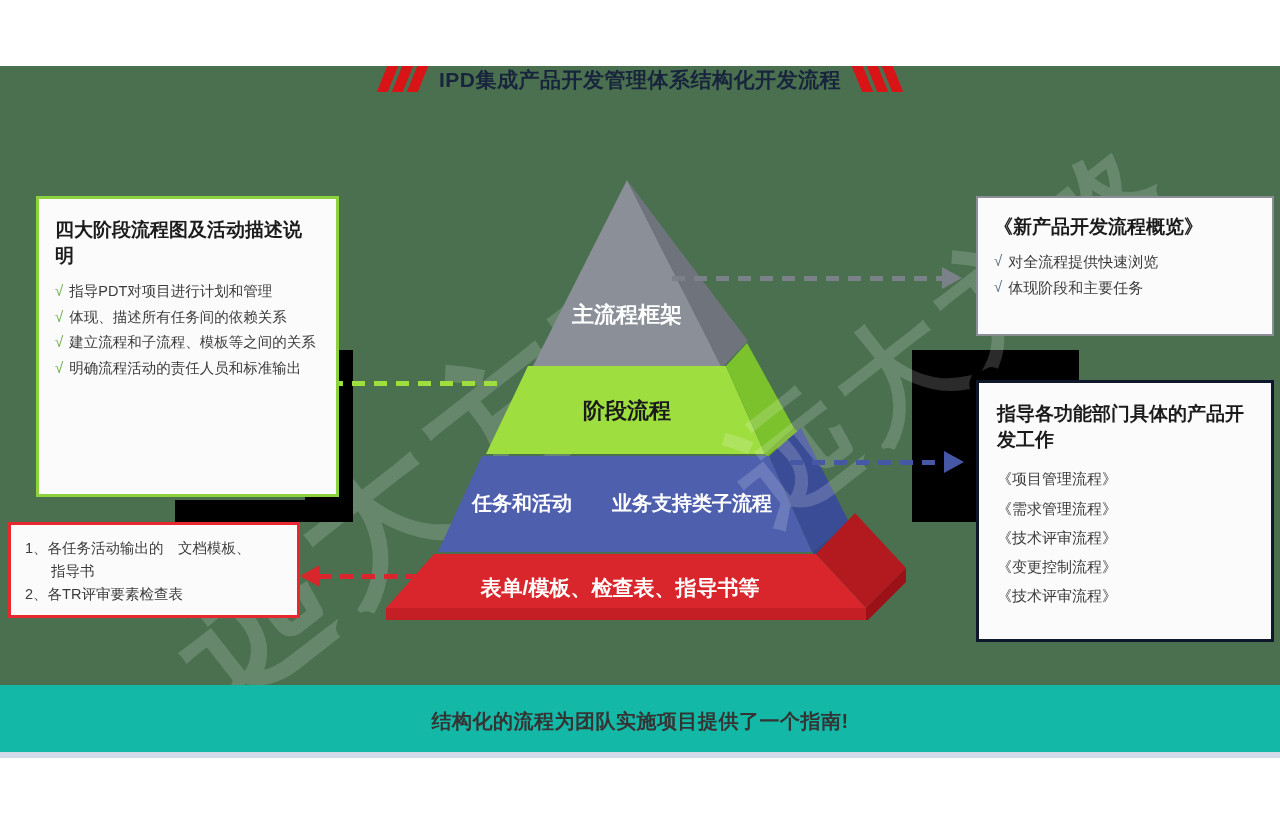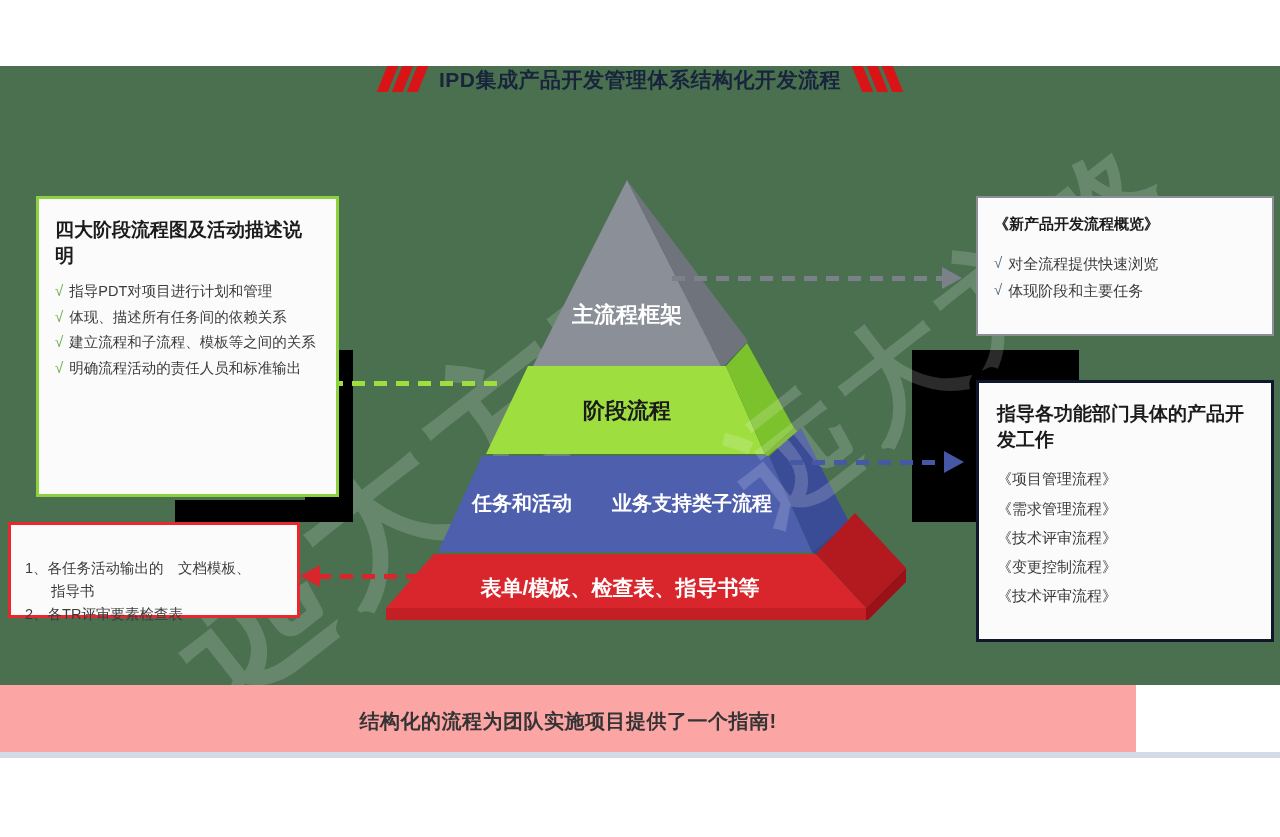--- a/index.html
+++ b/index.html
@@ -97,45 +97,45 @@
   }
   #panel-tl .hd { font-size: 19px; margin-bottom: 12px; }
   #panel-tl li { font-size: 14.5px; margin-bottom: 3px; }
   #panel-tl li .txt { max-width: 252px; }
 
   
   #panel-bl {
     left: 8px; top: 522px; width: 292px; height: 96px;
     border: 3px solid #e8282f; padding: 12px 14px;
   }
-  #panel-bl ol { list-style: none; margin-top: 20px; }
+  #panel-bl ol { list-style: none; }
   #panel-bl li { font-size: 14.5px; color: #3b3b3b; line-height: 1.6; display: block; }
   #panel-bl .ind { padding-left: 26px; }
 
   
   #panel-tr {
     left: 976px; top: 196px; width: 298px; height: 140px;
     border: 2px solid #8a8f96; padding: 16px 16px 10px 16px;
   }
-  #panel-tr .hd { font-size: 15px; margin-bottom: 18px; }
+  #panel-tr .hd { font-size: 19px; margin-bottom: 10px; }
   #panel-tr li { font-size: 15px; margin-bottom: 3px; }
   #panel-tr li .tick { color: #5b7287; }
 
   
   #panel-br {
     left: 976px; top: 380px; width: 298px; height: 262px;
     border: 3px solid #0f172a; padding: 18px 18px 10px 18px;
   }
   #panel-br .hd { font-size: 19px; margin-bottom: 12px; }
   #panel-br .item { font-size: 15px; color: #3b3b3b; line-height: 1.95; }
 
   
   .footer {
-    position: absolute; left: 0; top: 685px; width: 1136px; height: 72px;
-    background: #fca5a5;
+    position: absolute; left: 0; top: 685px; width: 1280px; height: 72px;
+    background: #14b8a6;
     display: flex; align-items: center; justify-content: center;
   }
   .footer .ft {
     font-size: 20px; font-weight: 700; color: #343434; letter-spacing: .5px;
   }
   .footer-shadow {
     position: absolute; left: 0; top: 752px; width: 1280px; height: 6px;
     background: #d2dae8;
   }
 </style>

